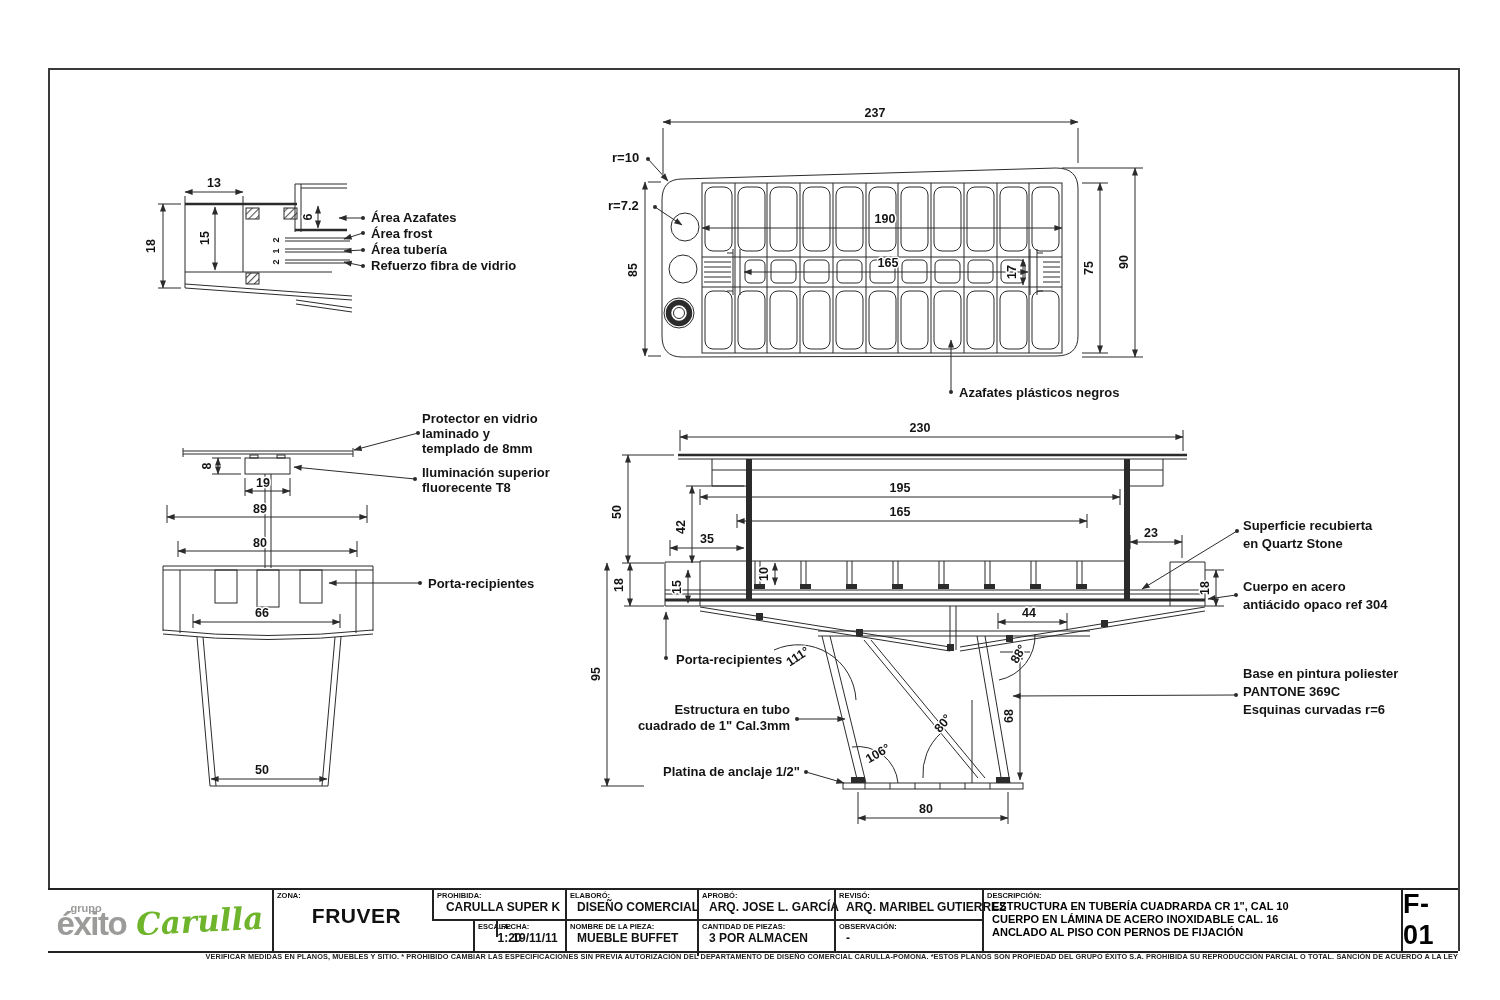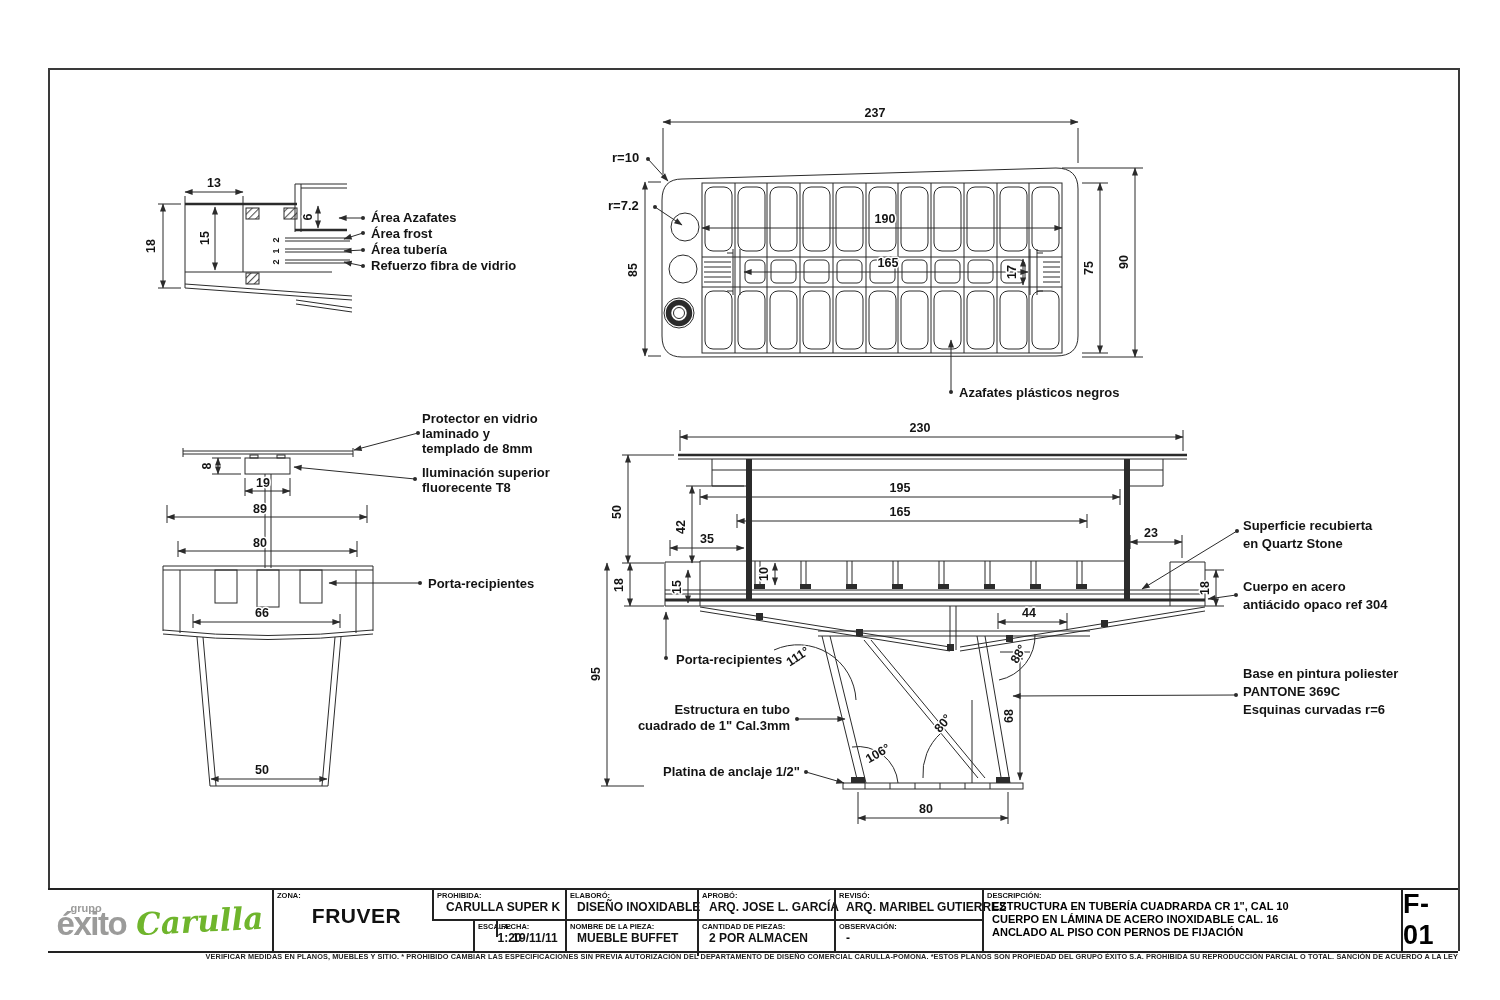--- a/index.html
+++ b/index.html
@@ -444,34 +444,34 @@
       <div class="tb-label">ESCALA:</div>
       <div class="tb-val tb-center">1:20</div>
     </div>
     <div class="tb-cell" style="left:448px;top:31px;width:69px;height:16px;">
       <div class="tb-label">FECHA:</div>
       <div class="tb-val tb-center">19/11/11</div>
     </div>
 
     <div class="tb-cell tb-toprow" style="left:517px;top:0;width:132px;height:31px;">
       <div class="tb-label">ELABORÓ:</div>
-      <div class="tb-val">DISEÑO INOXIDABLE</div>
+      <div class="tb-val">DISEÑO COMERCIAL</div>
     </div>
     <div class="tb-cell" style="left:517px;top:31px;width:132px;height:30px;">
       <div class="tb-label">NOMBRE DE LA PIEZA:</div>
       <div class="tb-val">MUEBLE BUFFET</div>
     </div>
 
     <div class="tb-cell tb-toprow" style="left:649px;top:0;width:137px;height:31px;">
       <div class="tb-label">APROBÓ:</div>
       <div class="tb-val">ARQ. JOSE L. GARCÍA</div>
     </div>
     <div class="tb-cell" style="left:649px;top:31px;width:137px;height:35px;">
       <div class="tb-label">CANTIDAD DE PIEZAS:</div>
-      <div class="tb-val">2 POR ALMACEN</div>
+      <div class="tb-val">3 POR ALMACEN</div>
     </div>
 
     <div class="tb-cell tb-toprow" style="left:786px;top:0;width:148px;height:31px;">
       <div class="tb-label">REVISÓ:</div>
       <div class="tb-val">ARQ. MARIBEL GUTIERREZ</div>
     </div>
     <div class="tb-cell" style="left:786px;top:31px;width:148px;height:30px;">
       <div class="tb-label">OBSERVACIÓN:</div>
       <div class="tb-val">-</div>
     </div>

